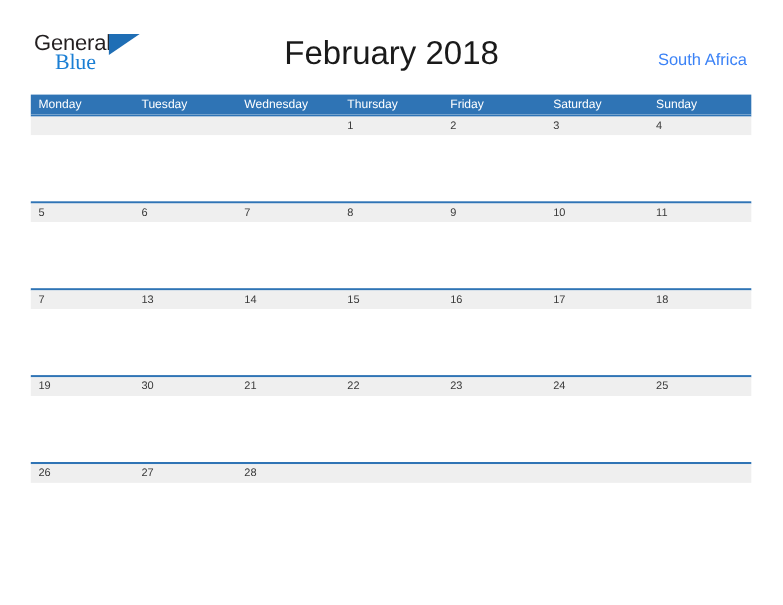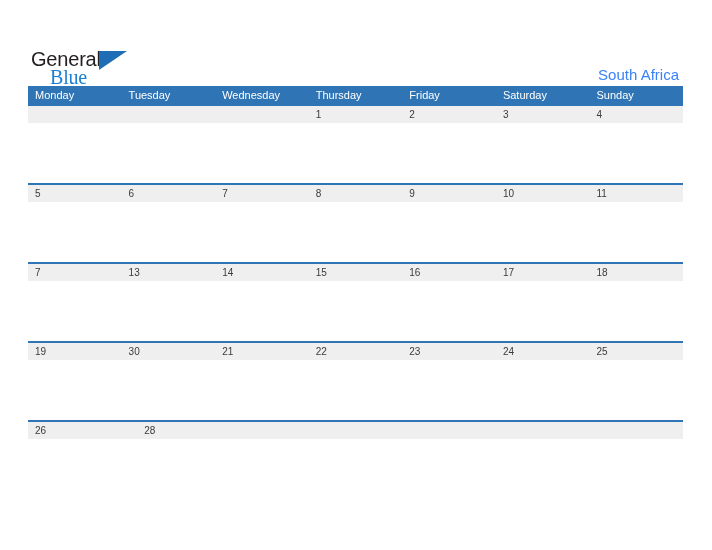--- a/index.html
+++ b/index.html
@@ -13,21 +13,20 @@
     background: #ffffff;
     font-family: "Liberation Sans", sans-serif;
     overflow: hidden;
     position: relative;
   }
 
   
   .page-header {
     position: relative;
     height: 78px;
-    margin-top: 20px;
   }
 
   .logo {
     position: absolute;
     left: 31px;
     top: 29px;
     width: 100px;
     height: 44px;
     line-height: 1;
     user-select: none;
@@ -138,20 +137,21 @@
 <body>
 
 <div class="page-header">
 
   <div class="logo">
     <span class="logo-general">General</span>
     <span class="logo-flag"></span>
     <span class="logo-blue">Blue</span>
   </div>
 
+  <div class="cal-title">February 2018</div>
 
   <div class="cal-locale">South Africa</div>
 
 </div>
 
 <div class="calendar">
 
   <div class="weekday-header">
     <div class="weekday-cell">Monday</div>
     <div class="weekday-cell">Tuesday</div>
@@ -210,20 +210,21 @@
       <div class="date-cell">23</div>
       <div class="date-cell">24</div>
       <div class="date-cell">25</div>
     </div>
     <div class="week-body"></div>
   </div>
 
   <div class="week-row">
     <div class="week-dates">
       <div class="date-cell">26</div>
+      <div class="date-cell">27</div>
       <div class="date-cell">28</div>
       <div class="date-cell"></div>
       <div class="date-cell"></div>
       <div class="date-cell"></div>
       <div class="date-cell"></div>
     </div>
     <div class="week-body"></div>
   </div>
 
 </div>

